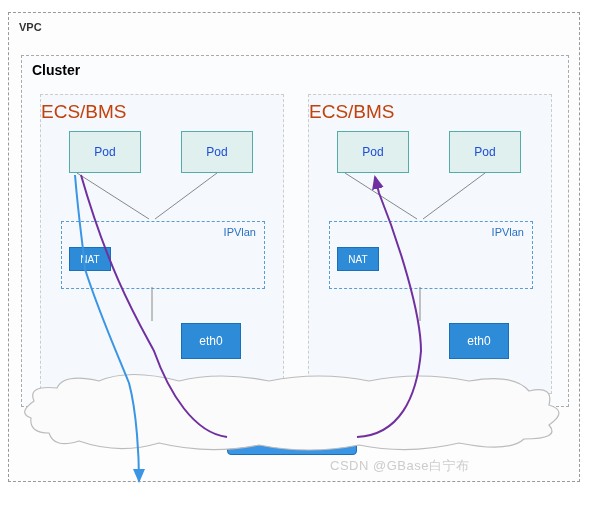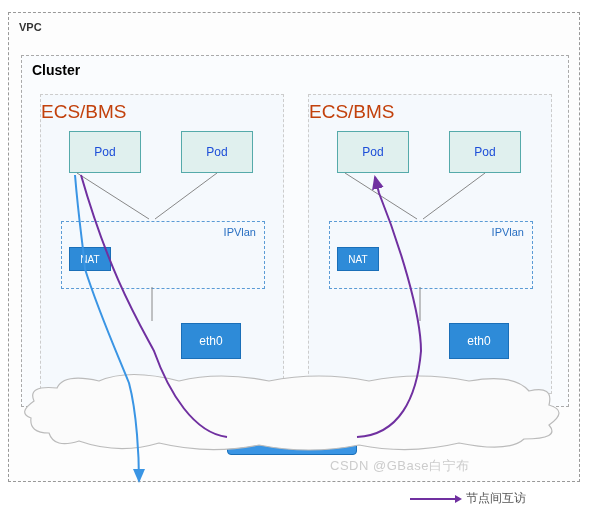--- a/index.html
+++ b/index.html
@@ -266,17 +266,13 @@
   </svg>
 </div>
 
 <div class="watermark">CSDN @GBase白宁布</div>
 
 <div class="legend">
   <div class="legend-item l1">
     <div class="legend-line blue"></div>
     <span>访问公网</span>
   </div>
-  <div class="legend-item l2">
-    <div class="legend-line purple"></div>
-    <span>节点间互访</span>
-  </div>
 </div>
 
 </body></html>

